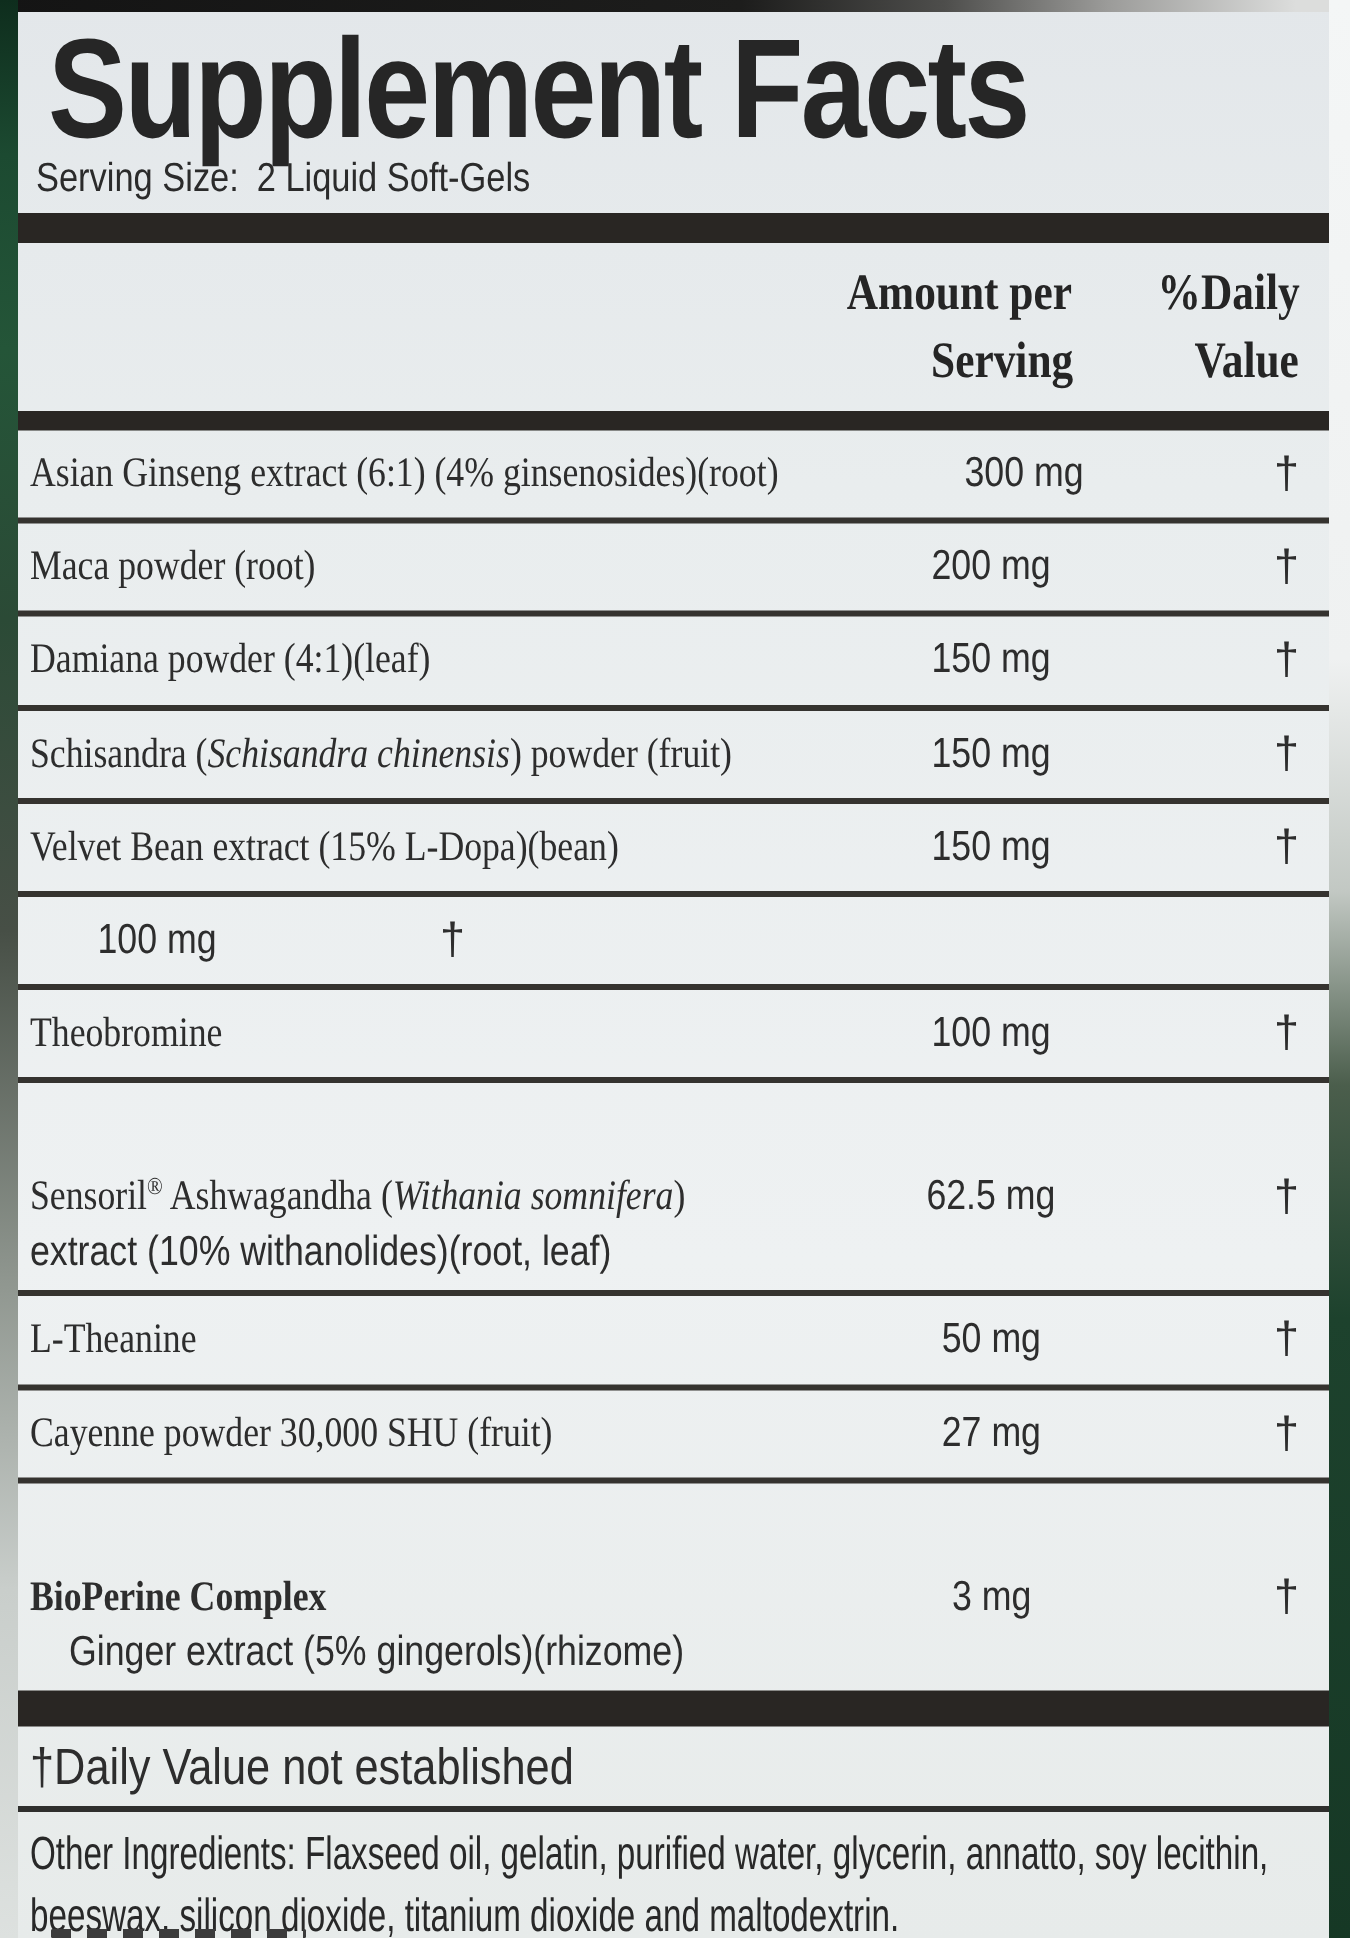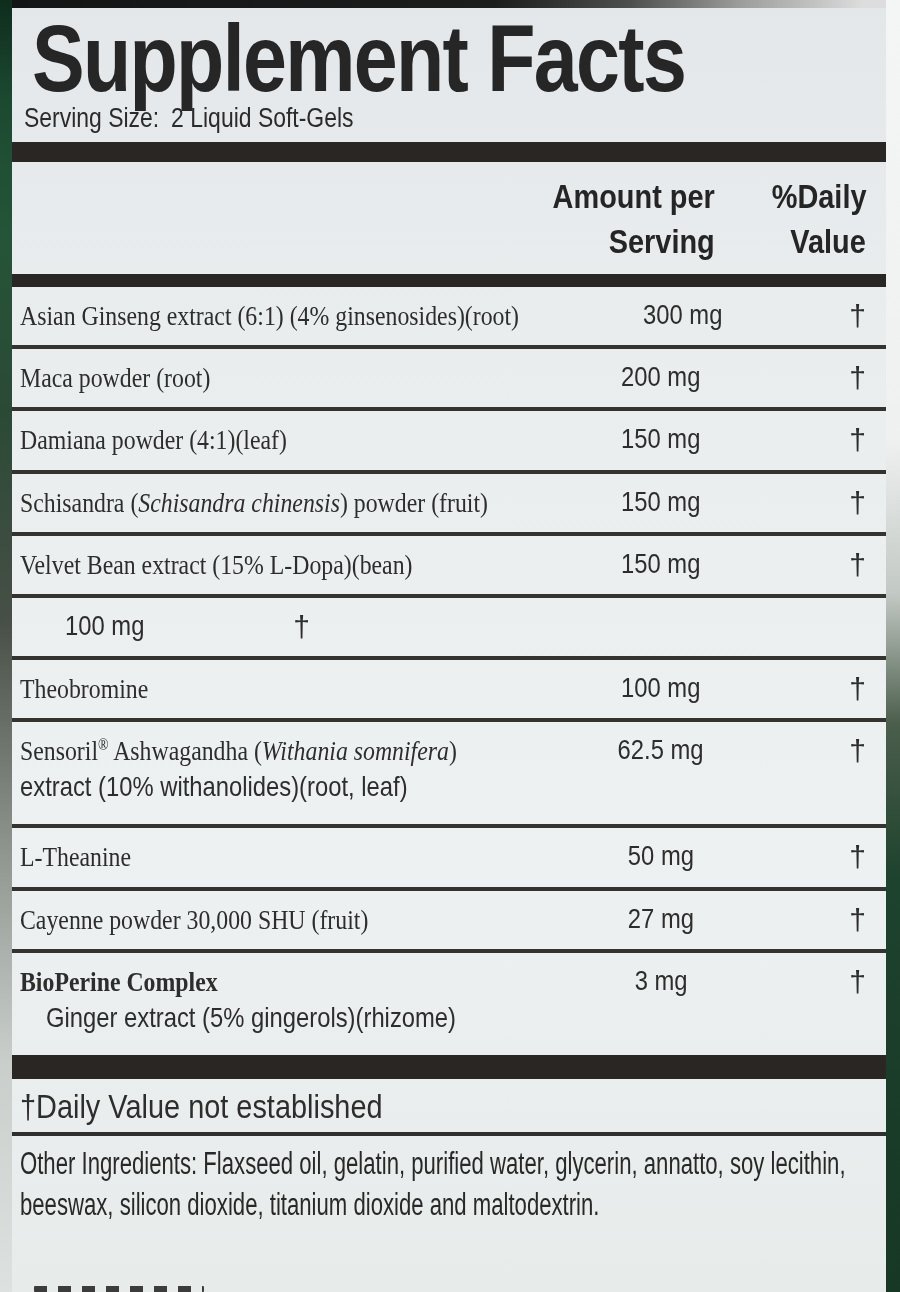--- a/index.html
+++ b/index.html
@@ -38,31 +38,31 @@
   .serving-line{margin-left:12px;font-size:27px;line-height:1.22;color:#2b2b2b;}
   .serving-line .val{margin-left:14px;}
 
   .bar{width:100%;background:#292623;}
   .bar-a{height:20px;margin-top:7px;}
   .bar-b{height:13px;}
   .bar-c{height:24px;}
 
   .header-row{display:flex;justify-content:flex-end;align-items:flex-start;
     padding:12px 20px 10px 0;}
-  .amount-head,.dv-head{font-weight:bold;font-size:34px;line-height:1.32;text-align:right;color:#252525;}
+  .amount-head,.dv-head{font-weight:bold;font-size:34px;line-height:1.32;text-align:right;color:#252525;font-family:Liberation Serif, serif;}
   .dv-head{width:151px;}
 
   .row{display:flex;align-items:flex-start;padding:12px 20px 12px 8px;}
   .row .name{flex:1;font-size:28px;line-height:1.22;font-family:Liberation Serif, serif;}
   .row .amount{width:170px;text-align:center;font-size:28px;}
   .row .dv{width:120px;text-align:right;font-size:30px;}
-  .row.tight{padding-bottom:2px;}
+  .row.tight{padding-bottom:2px;margin-top:47px;}
   .subrow{padding:0 20px 2px 8px;font-size:28px;line-height:1.22;}
   .subrow.indent{padding-left:34px;}
-  .subrow.last{padding-bottom:20px;}
+  .subrow.last{padding-bottom:9px;}
   .bold{font-weight:bold;}
   sup{font-size:58%;vertical-align:super;line-height:0;}
   i{font-style:italic;}
 
   .sep{height:4px;background:#35332f;}
 
   .footnote{margin:8px 0 6px 8px;font-size:34px;}
   .divider{height:4px;background:#2f2f2d;}
 
   .bottom-section{padding:8px 0 0 8px;}

